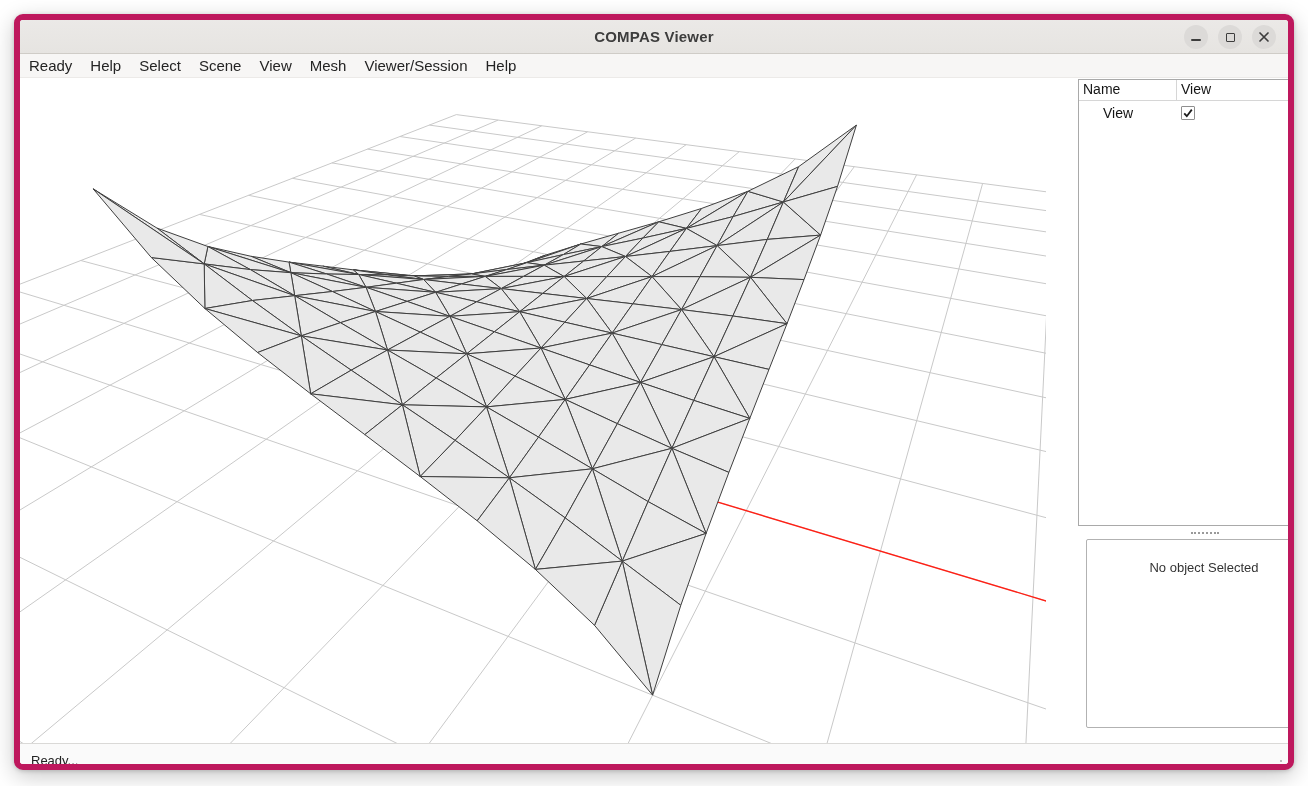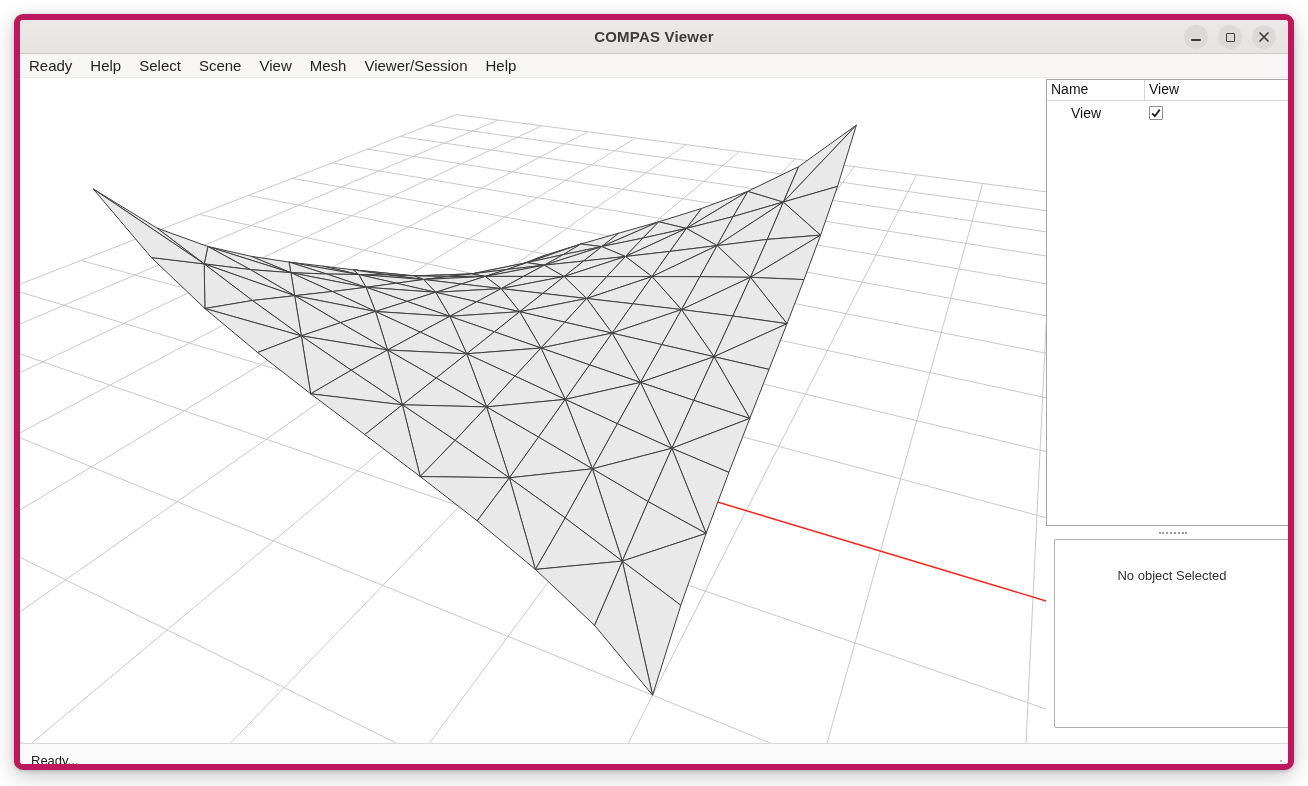--- a/index.html
+++ b/index.html
@@ -30,21 +30,21 @@
 
   
   .menubar {
     height:24px; background:#f7f6f5; border-bottom:1px solid #eceae8;
     display:flex; align-items:center; padding-left:0;
   }
   .menu-item { font-size:15px; color:#242424; padding:1px 9px; cursor:default; border-radius:3px; }
   .menu-item:first-child { margin-left:0; }
 
   
-  .main { display:flex; height:665px; }
+  .main { display:flex; height:665px;gap:32px; }
   .viewport { position:relative; width:1026px; height:665px; background:#ffffff; overflow:hidden; flex:0 0 auto; }
   .viewport svg { display:block; }
 
   .rightcol { width:254px; height:665px; background:#ffffff; position:relative; }
 
   .tree-panel {
     margin-top:1px; width:254px; height:447px;
     border:1px solid #a9a9a9; background:#ffffff;
   }
   .tree-header { display:flex; height:21px; border-bottom:1px solid #d6d6d6; }
@@ -60,21 +60,21 @@
   }
 
   .vsplitter { height:13px; display:flex; align-items:center; justify-content:center; cursor:row-resize; }
   .splitter-dots { width:28px; border-top:2px dotted #9a9a9a; }
 
   .detail-panel {
     margin:0 10px 0 8px; width:236px; height:189px;
     border:1px solid #b2b2b2; border-radius:2px; background:#ffffff;
     display:flex; justify-content:center;
   }
-  .no-object { margin-top:28px; font-size:13px; color:#333333; }
+  .no-object { margin-top:20px; font-size:13px; color:#333333; }
 
   
   .statusbar {
     height:33px; background:#fafafa; border-top:1px solid #dad9d7;
     display:flex; align-items:center; padding-left:11px; position:relative;
   }
   .status-text { font-size:13px; color:#222222; }
   .size-grip { position:absolute; right:4px; bottom:4px; cursor:nwse-resize; }
 </style>
 </head>

